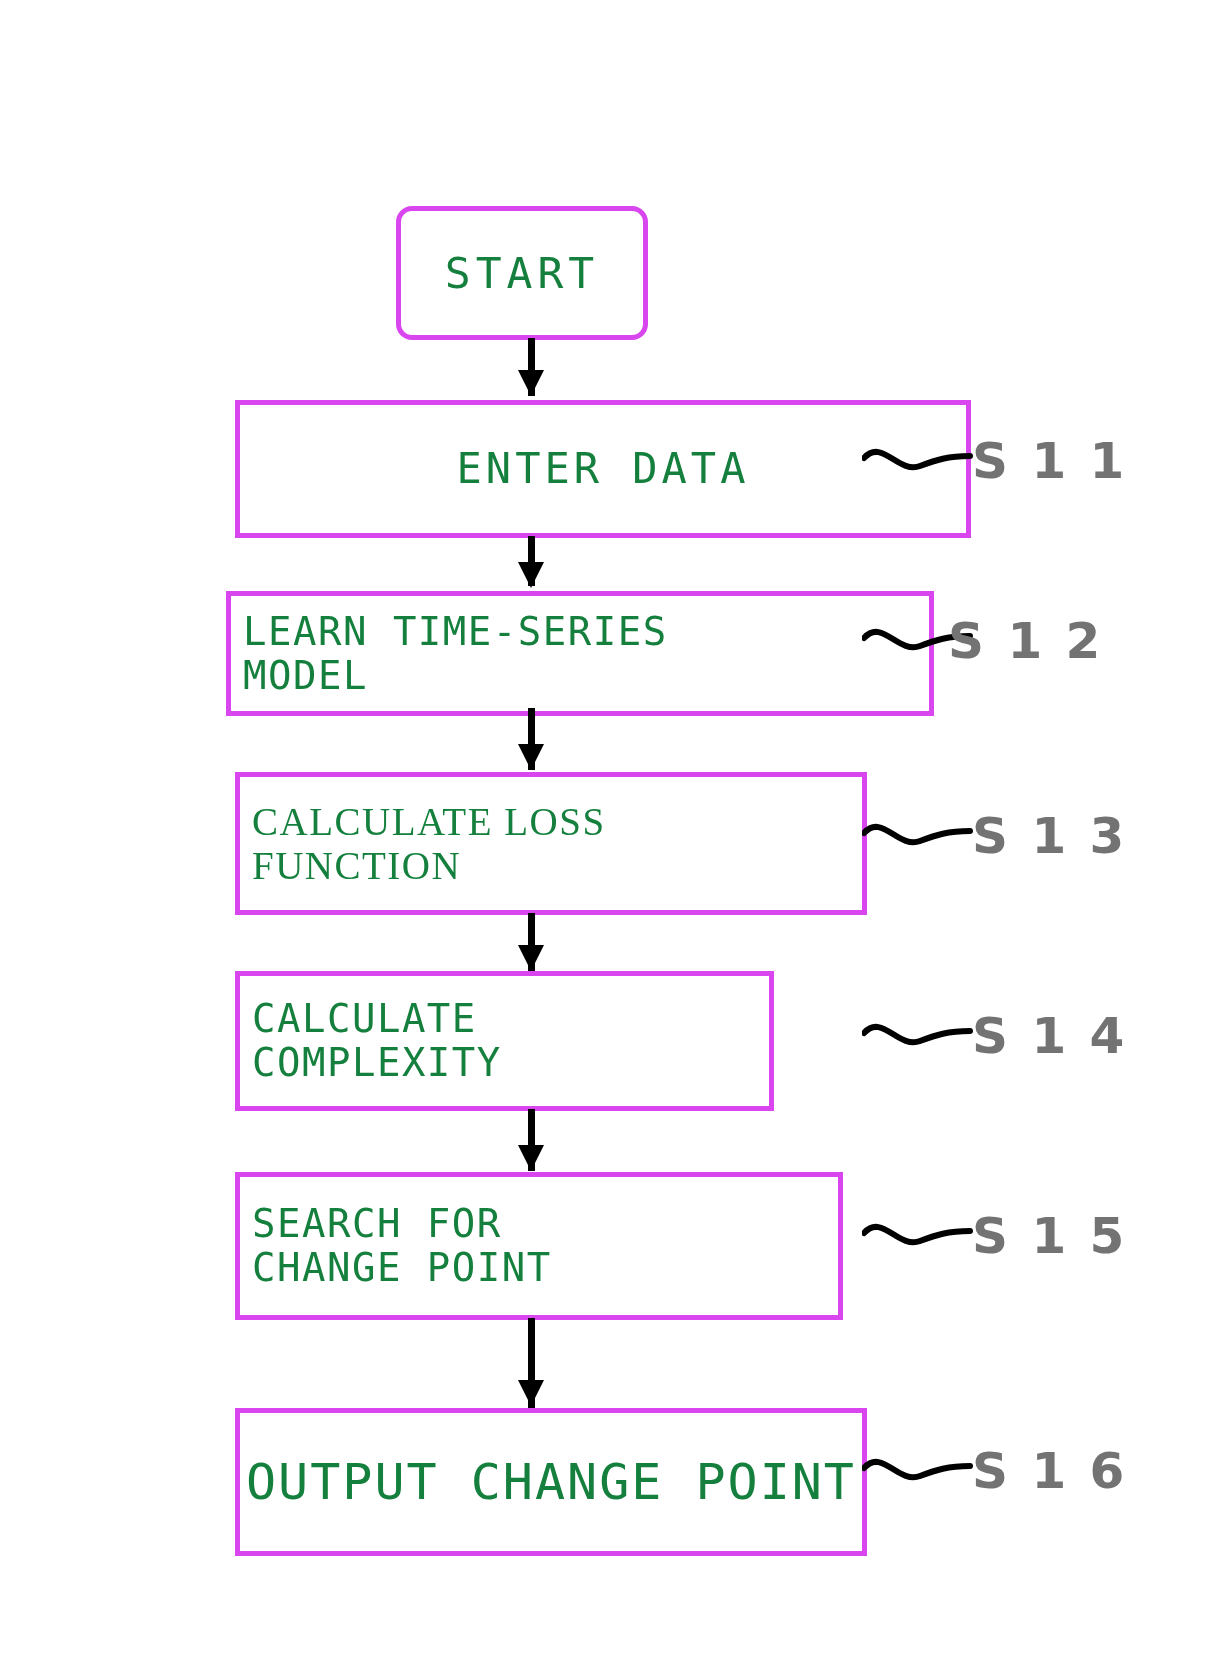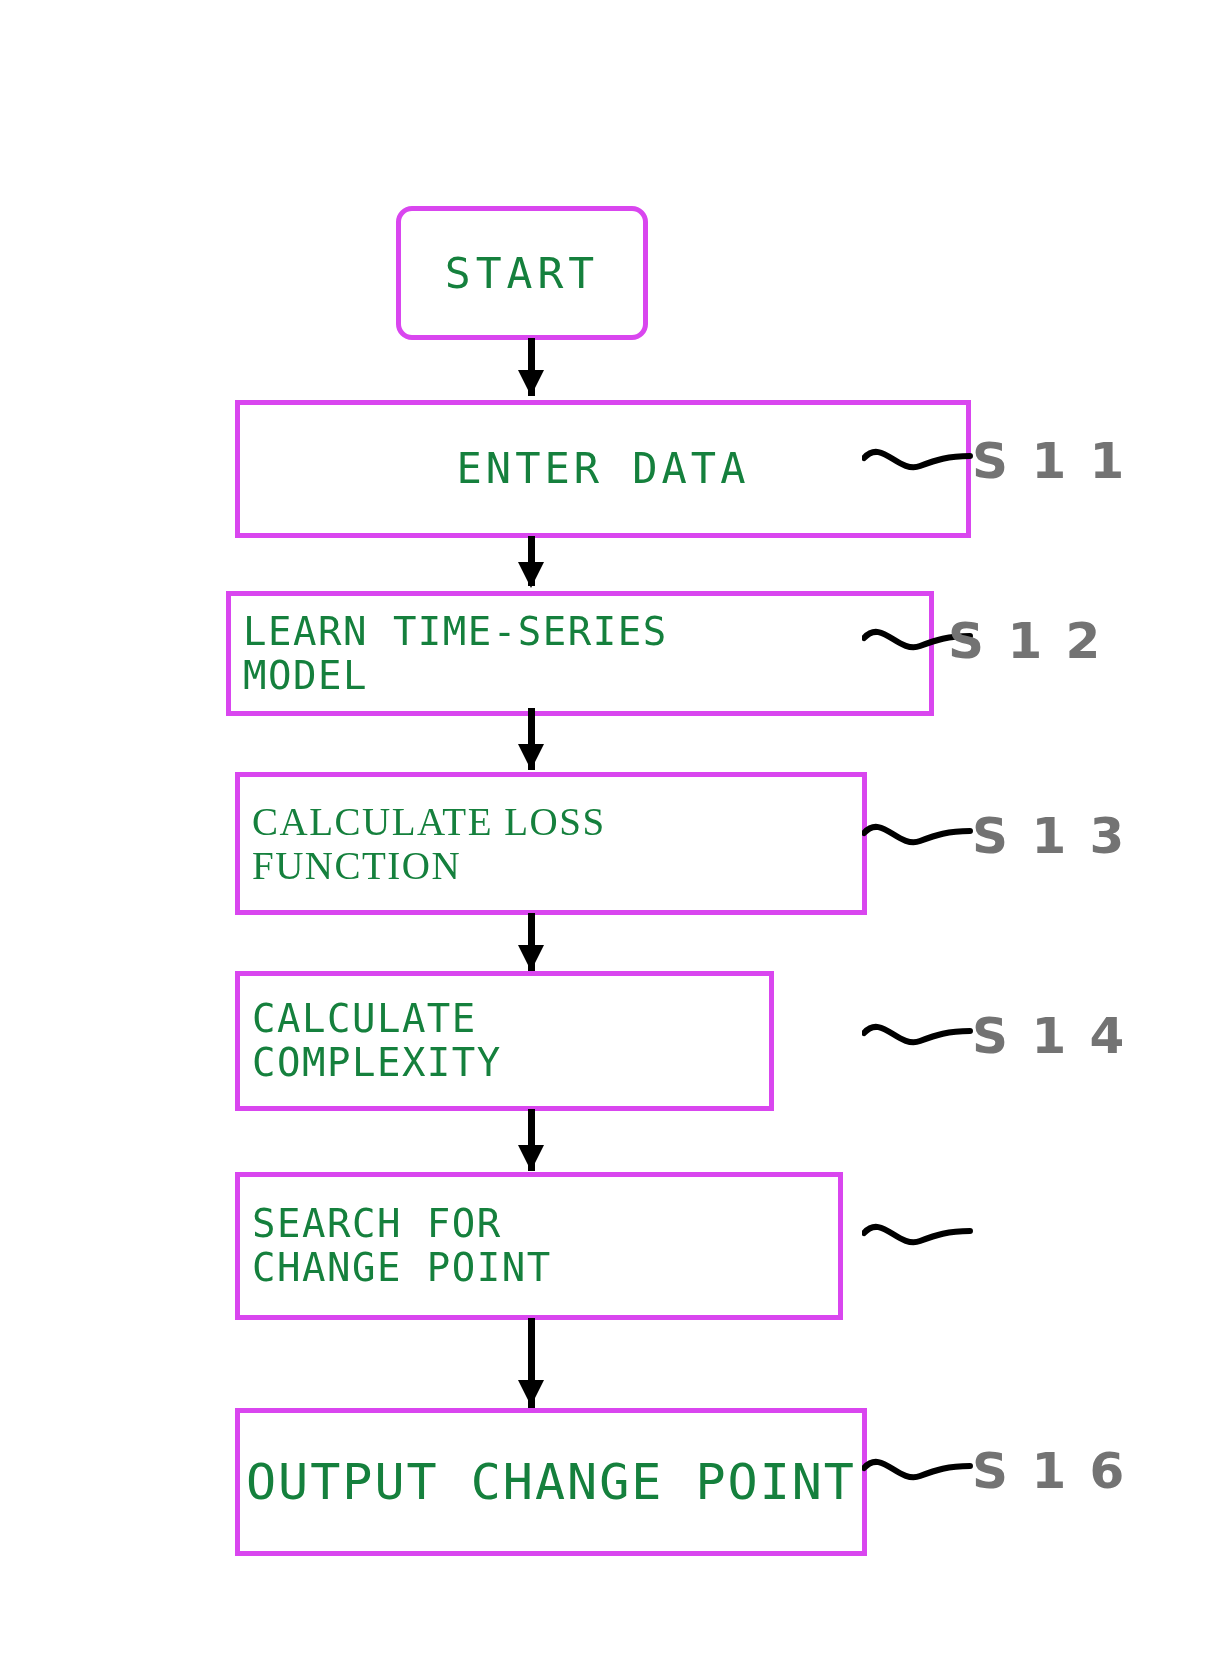--- a/index.html
+++ b/index.html
@@ -160,19 +160,20 @@
   <div class="step-label" style="left:972px; top:807px;">S 1 3</div>
 
   <svg class="leader" style="left:862px; top:1005px; width:120px; height:60px;" viewBox="0 0 120 60">
     <path d="M2,28 C20,8 36,44 58,36 C74,30 86,26 108,26" fill="none" stroke="#000" stroke-width="6" stroke-linecap="round"></path>
   </svg>
   <div class="step-label" style="left:972px; top:1007px;text-align:center;">S 1 4</div>
 
   <svg class="leader" style="left:862px; top:1205px; width:120px; height:60px;" viewBox="0 0 120 60">
     <path d="M2,28 C20,8 36,44 58,36 C74,30 86,26 108,26" fill="none" stroke="#000" stroke-width="6" stroke-linecap="round"></path>
   </svg>
+  <div class="step-label" style="left:972px; top:1207px;">S 1 5</div>
 
   <svg class="leader" style="left:862px; top:1440px; width:120px; height:60px;" viewBox="0 0 120 60">
     <path d="M2,28 C20,8 36,44 58,36 C74,30 86,26 108,26" fill="none" stroke="#000" stroke-width="6" stroke-linecap="round"></path>
   </svg>
   <div class="step-label" style="left:972px; top:1442px;">S 1 6</div>
 
 </div>
 
 </body></html>

